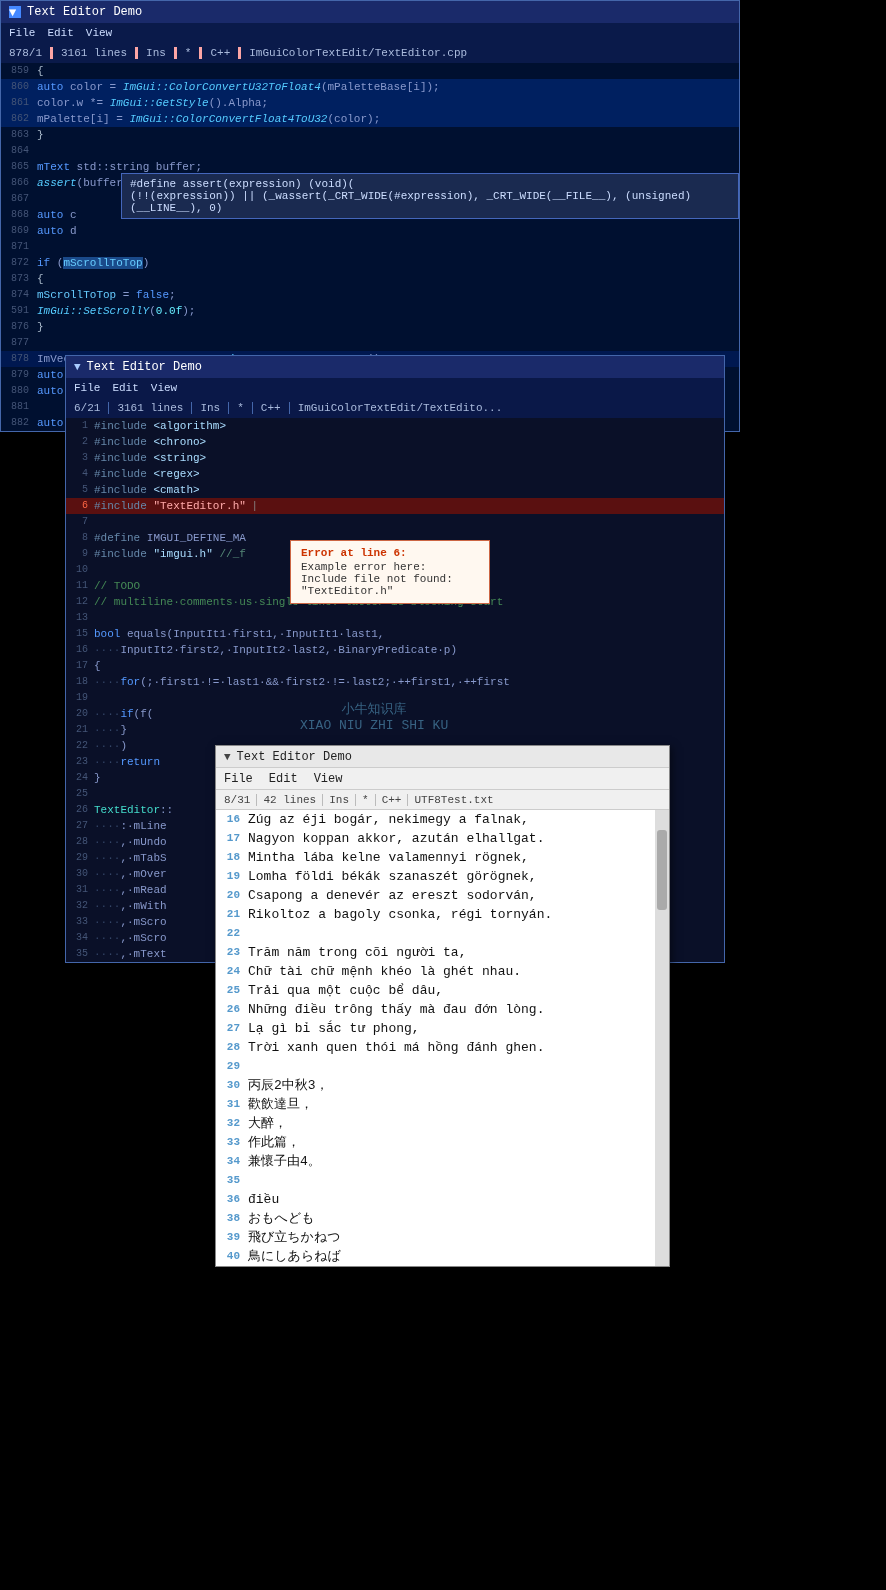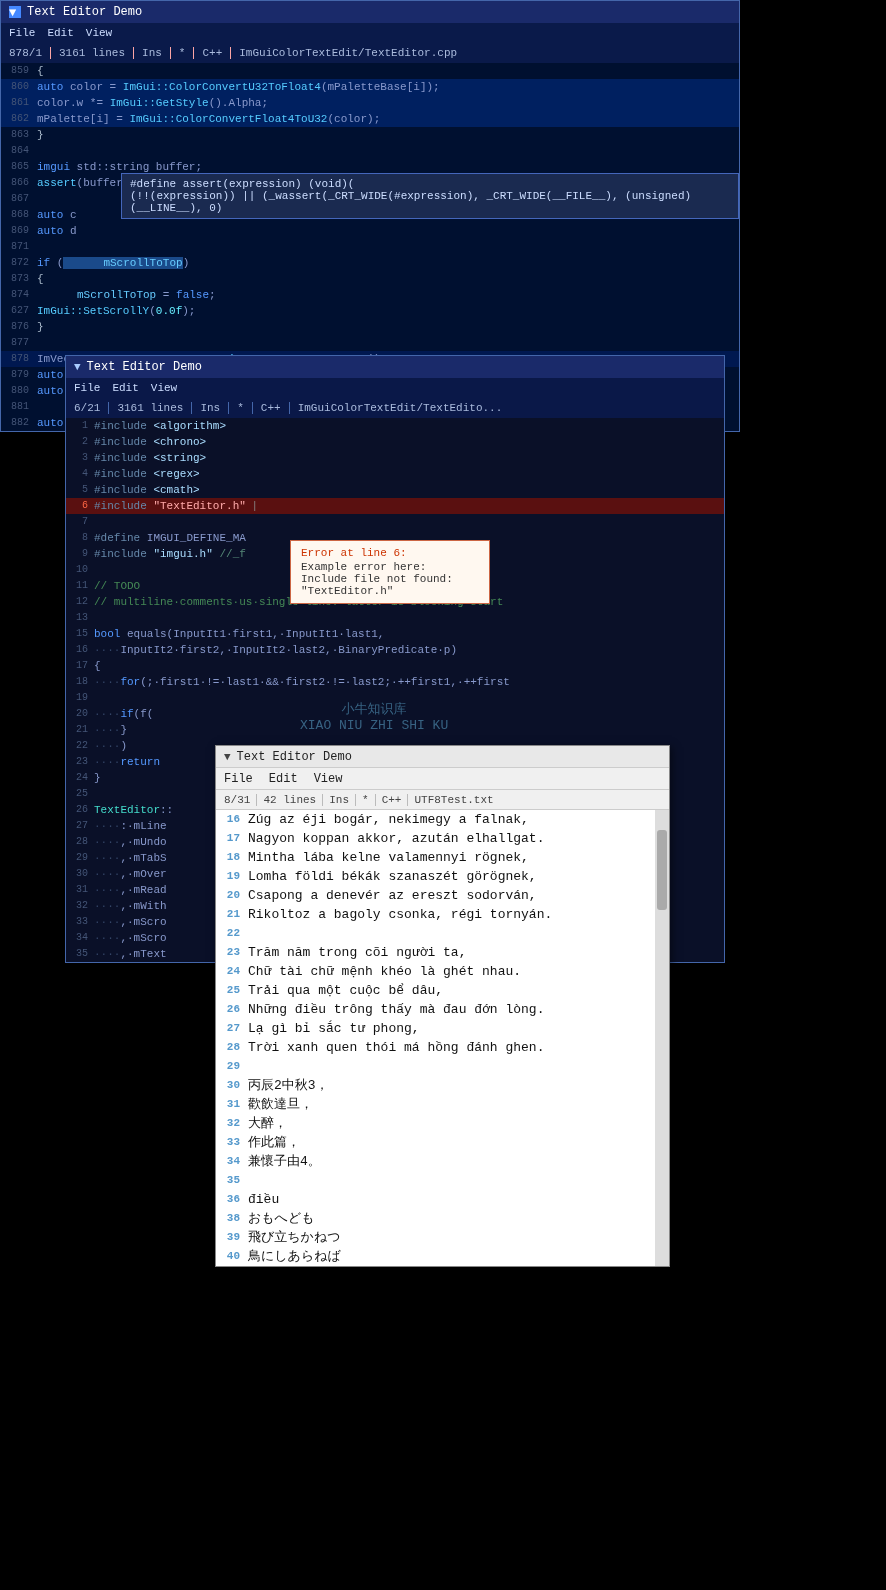--- a/index.html
+++ b/index.html
@@ -52,21 +52,21 @@
       background: #0a1a4a;
       color: #aabbdd;
       padding: 2px 8px;
       font-size: 11px;
       height: 20px;
       display: flex;
       align-items: center;
       gap: 8px;
     }
     .window1 .statusbar span {
-      border-right: 1px solid #fca5a5;
+      border-right: 3px solid #fca5a5;
       padding-right: 8px;
       margin-right: 0;
     }
     .window1 .statusbar span:last-child { border-right: none; }
 
     
     .code-area {
       background: #001030;
       color: #8899cc;
       font-size: 11px;
@@ -90,24 +90,24 @@
     .code-line .code {
       flex: 1;
       white-space: nowrap;
       overflow: hidden;
     }
     .code-line.highlighted { background: #002060; }
     .code-line.current { background: #001850; }
 
     
     .kw { color: #5599ff; }
-    .fn { color: #55ccff; }
+    .fn { color: #55ccff; font-style: italic; }
     .num { color: #ffaa44; }
     .punct { color: #aabbcc; }
-    .var { color: #88ccff; padding-left: 40px; }
+    .var { color: #88ccff; }
     .plain { color: #8899cc; }
 
     
     .tooltip-popup {
       position: absolute;
       top: 172px;
       left: 120px;
       background: #1a2a50;
       border: 1px solid #4466bb;
       color: #ccddff;
@@ -171,21 +171,21 @@
       background: #fff8f0;
       border: 1px solid #cc6644;
       color: #333;
       font-size: 11px;
       padding: 6px 10px;
       z-index: 20;
       width: 200px;
     }
     .error-popup .error-title {
       color: #cc3300;
-      font-weight: normal;
+      font-weight: bold;
       margin-bottom: 2px;
     }
 
     
     .error-line {
       background: #5a1010 !important;
       color: #ffaaaa !important;
     }
     .error-line .code { color: #ffaaaa; }
 
@@ -372,21 +372,21 @@
     <div class="code-line">
         <span class="ln">863</span>
         <span class="code"><span class="punct">        }</span></span>
       </div>
     <div class="code-line">
         <span class="ln">864</span>
         <span class="code"></span>
       </div>
     <div class="code-line">
         <span class="ln">865</span>
-        <span class="code"><span class="plain">        </span><span class="kw">imgui</span><span class="plain"> std::string buffer;</span></span>
+        <span class="code"><span class="plain">        </span><span class="kw">mText</span><span class="plain"> std::string buffer;</span></span>
       </div>
     <div class="code-line">
         <span class="ln">866</span>
         <span class="code"><span class="plain">        </span><span class="fn">assert</span><span class="plain">(buffer.empty());</span></span>
       </div>
     <div class="code-line">
         <span class="ln">867</span>
         <span class="code"></span>
       </div>
     <div class="code-line">
@@ -407,21 +407,21 @@
       </div>
     <div class="code-line">
         <span class="ln">873</span>
         <span class="code"><span class="punct">        {</span></span>
       </div>
     <div class="code-line">
         <span class="ln">874</span>
         <span class="code"><span class="plain">            </span><span class="var" style="color:#66ccff">mScrollToTop</span><span class="plain"> = </span><span class="kw">false</span><span class="plain">;</span></span>
       </div>
     <div class="code-line">
-        <span class="ln">627</span>
+        <span class="ln">591</span>
         <span class="code"><span class="plain">            </span><span class="fn">ImGui::SetScrollY</span><span class="plain">(</span><span class="num" style="color:#66eeff">0.0f</span><span class="plain">);</span></span>
       </div>
     <div class="code-line">
         <span class="ln">876</span>
         <span class="code"><span class="punct">        }</span></span>
       </div>
     <div class="code-line">
         <span class="ln">877</span>
         <span class="code"></span>
       </div>

